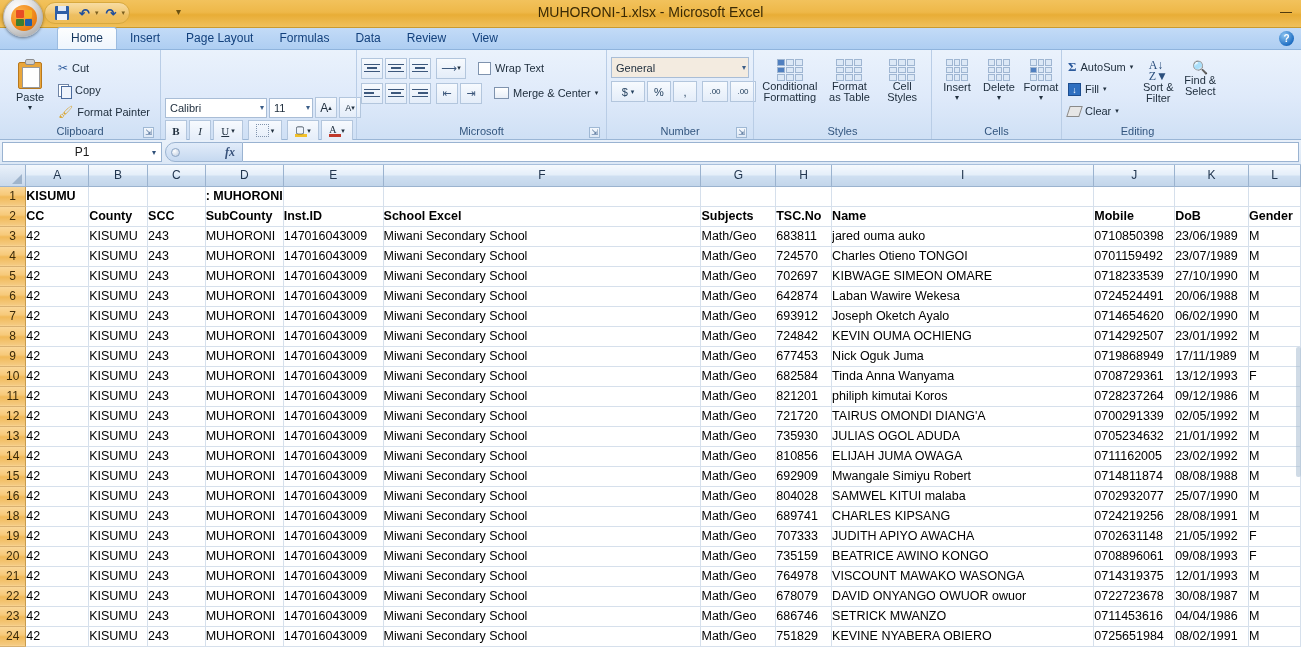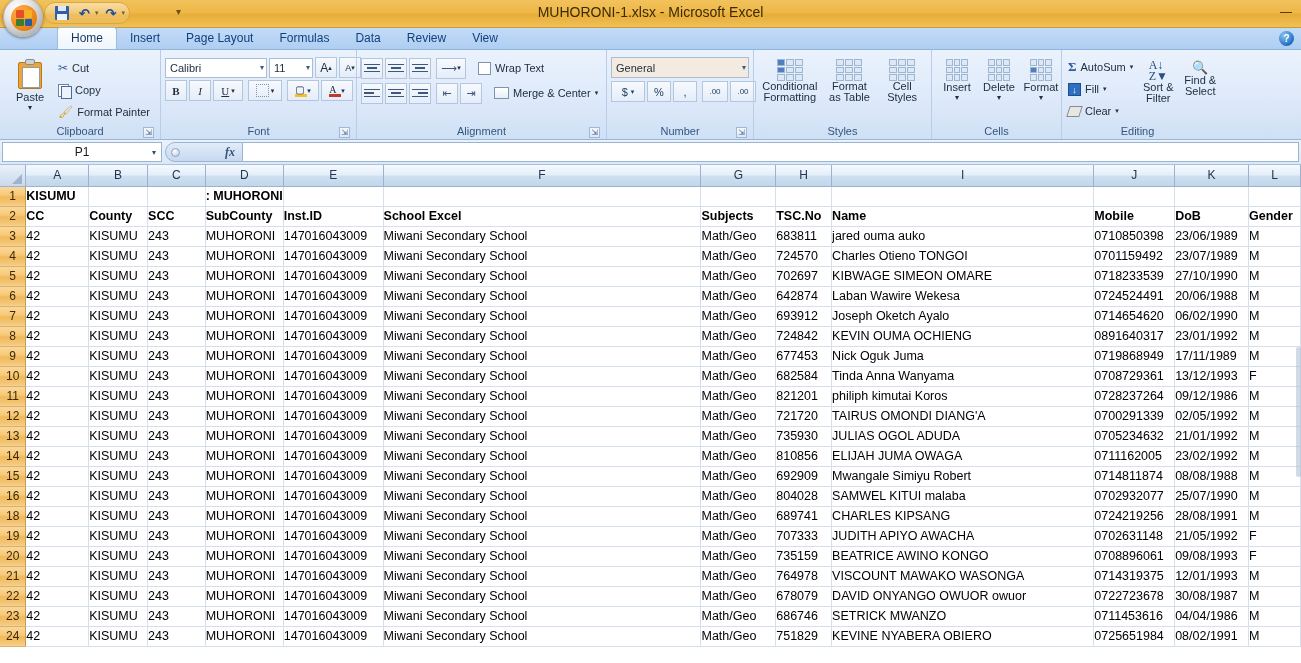--- a/index.html
+++ b/index.html
@@ -306,21 +306,21 @@
           </div>
         </div>
       </div>
       <div class="grp-label">
         <span>Clipboard</span>
         <span class="dlg-launcher">⇲</span>
       </div>
     </div>
 
     <div class="grp" style="width:196px;">
-      <div class="grp-body" style="flex-direction:column;gap:2px;padding-top:4px;">
+      <div class="grp-body" style="flex-direction:column;gap:2px;padding-top:4px;margin-top:40px;">
         <div style="display:flex;gap:2px;align-items:center;">
           <div class="combo" style="width:102px;">
             <span class="cv">Calibri</span>
             <span class="cdrop">▾</span>
           </div>
           <div class="combo" style="width:44px;">
             <span class="cv">11</span>
             <span class="cdrop">▾</span>
           </div>
           <div class="sqbtn bordered">
@@ -431,21 +431,21 @@
             <span style="font-size:11px;color:#3d587c;">⇥</span>
           </div>
           <div class="btn-sm" style="margin-left:8px;">
             <span style="width:15px;height:12px;border:1px solid #7f93ae;background:linear-gradient(to bottom,#fff,#e8eef7);display:inline-block;"></span>
             <span>Merge &amp; Center</span>
             <span style="font-size:7px;">▾</span>
           </div>
         </div>
       </div>
       <div class="grp-label">
-        <span>Alignment</span>
+        <span>Microsoft</span>
         <span class="dlg-launcher">⇲</span>
       </div>
     </div>
 
     <div class="grp" style="width:147px;">
       <div class="grp-body" style="flex-direction:column;gap:3px;padding-top:4px;">
         <div class="combo" style="width:138px;height:21px;background:#f3ebe0;">
           <span class="cv">General</span>
           <span class="cdrop">▾</span>
         </div>
@@ -768,21 +768,21 @@
             <td class="rowh">8</td>
             <td class="cell">42</td>
             <td class="cell">KISUMU</td>
             <td class="cell">243</td>
             <td class="cell">MUHORONI</td>
             <td class="cell">147016043009</td>
             <td class="cell pgbreak-left">Miwani Secondary School</td>
             <td class="cell">Math/Geo</td>
             <td class="cell">724842</td>
             <td class="cell">KEVIN OUMA OCHIENG</td>
-            <td class="cell">0891640317</td>
+            <td class="cell">0714292507</td>
             <td class="cell">23/01/1992</td>
             <td class="cell">M</td>
           </tr>
           <tr>
             <td class="rowh">9</td>
             <td class="cell">42</td>
             <td class="cell">KISUMU</td>
             <td class="cell">243</td>
             <td class="cell">MUHORONI</td>
             <td class="cell">147016043009</td>

